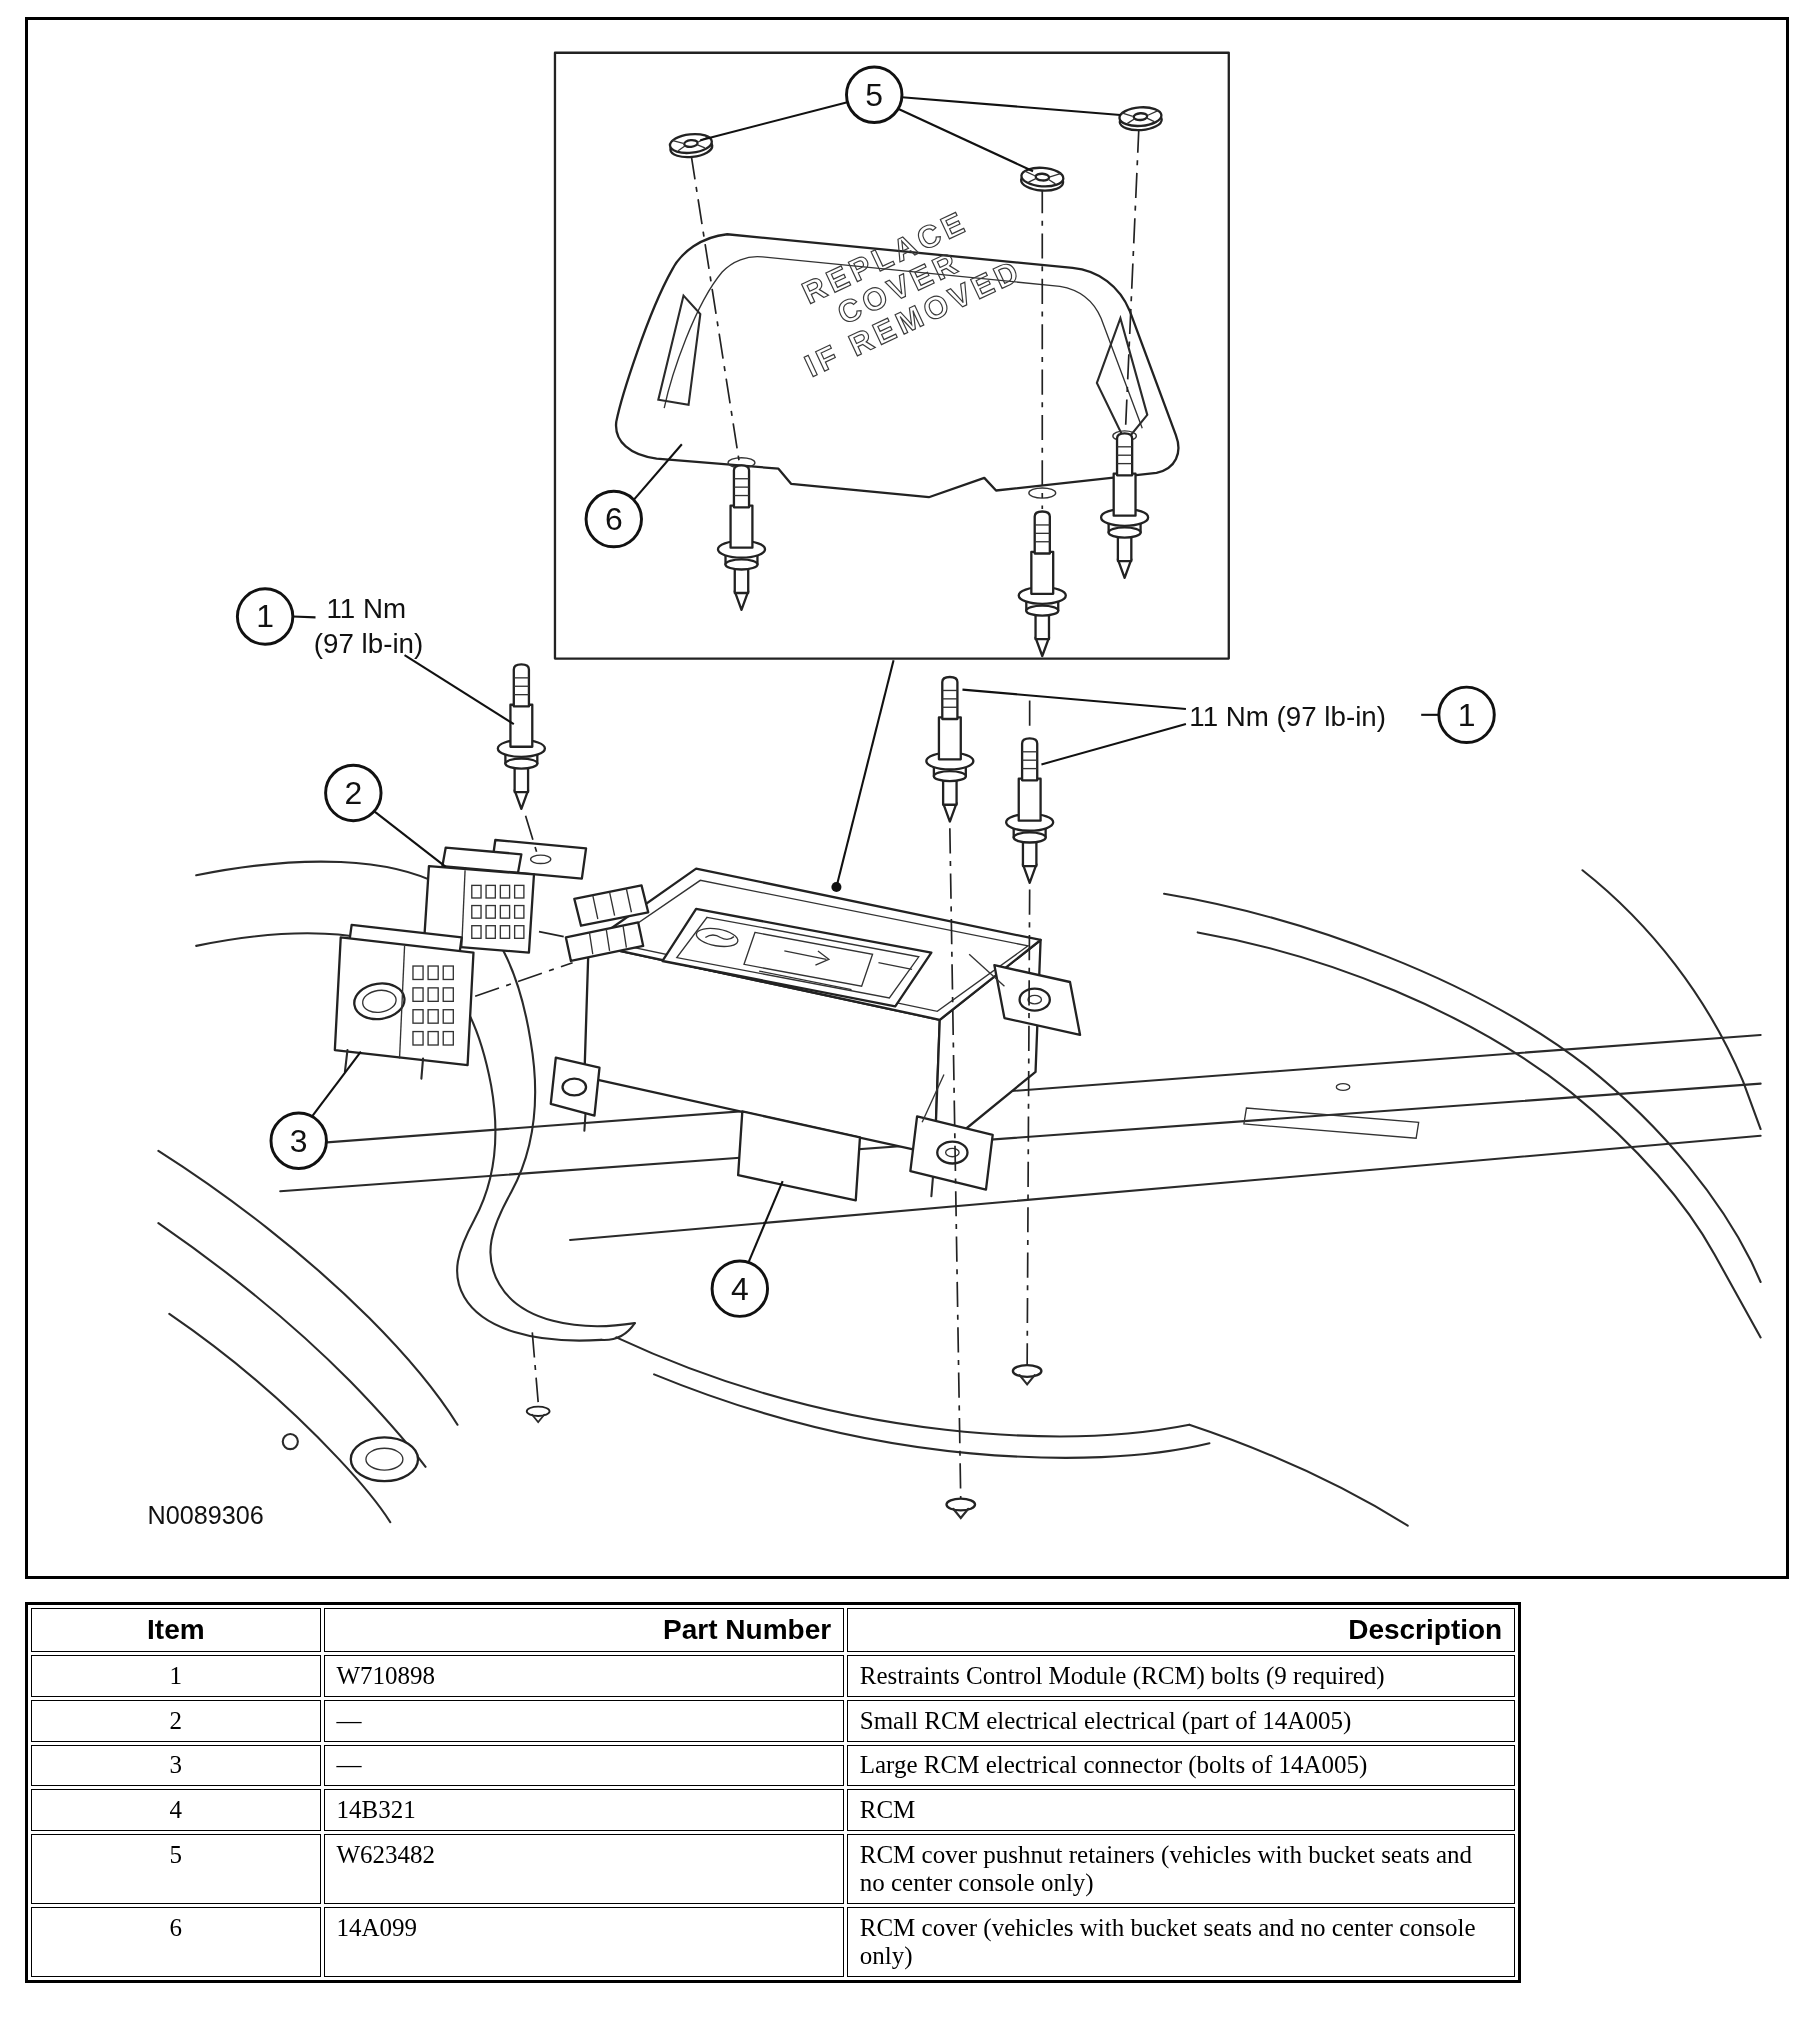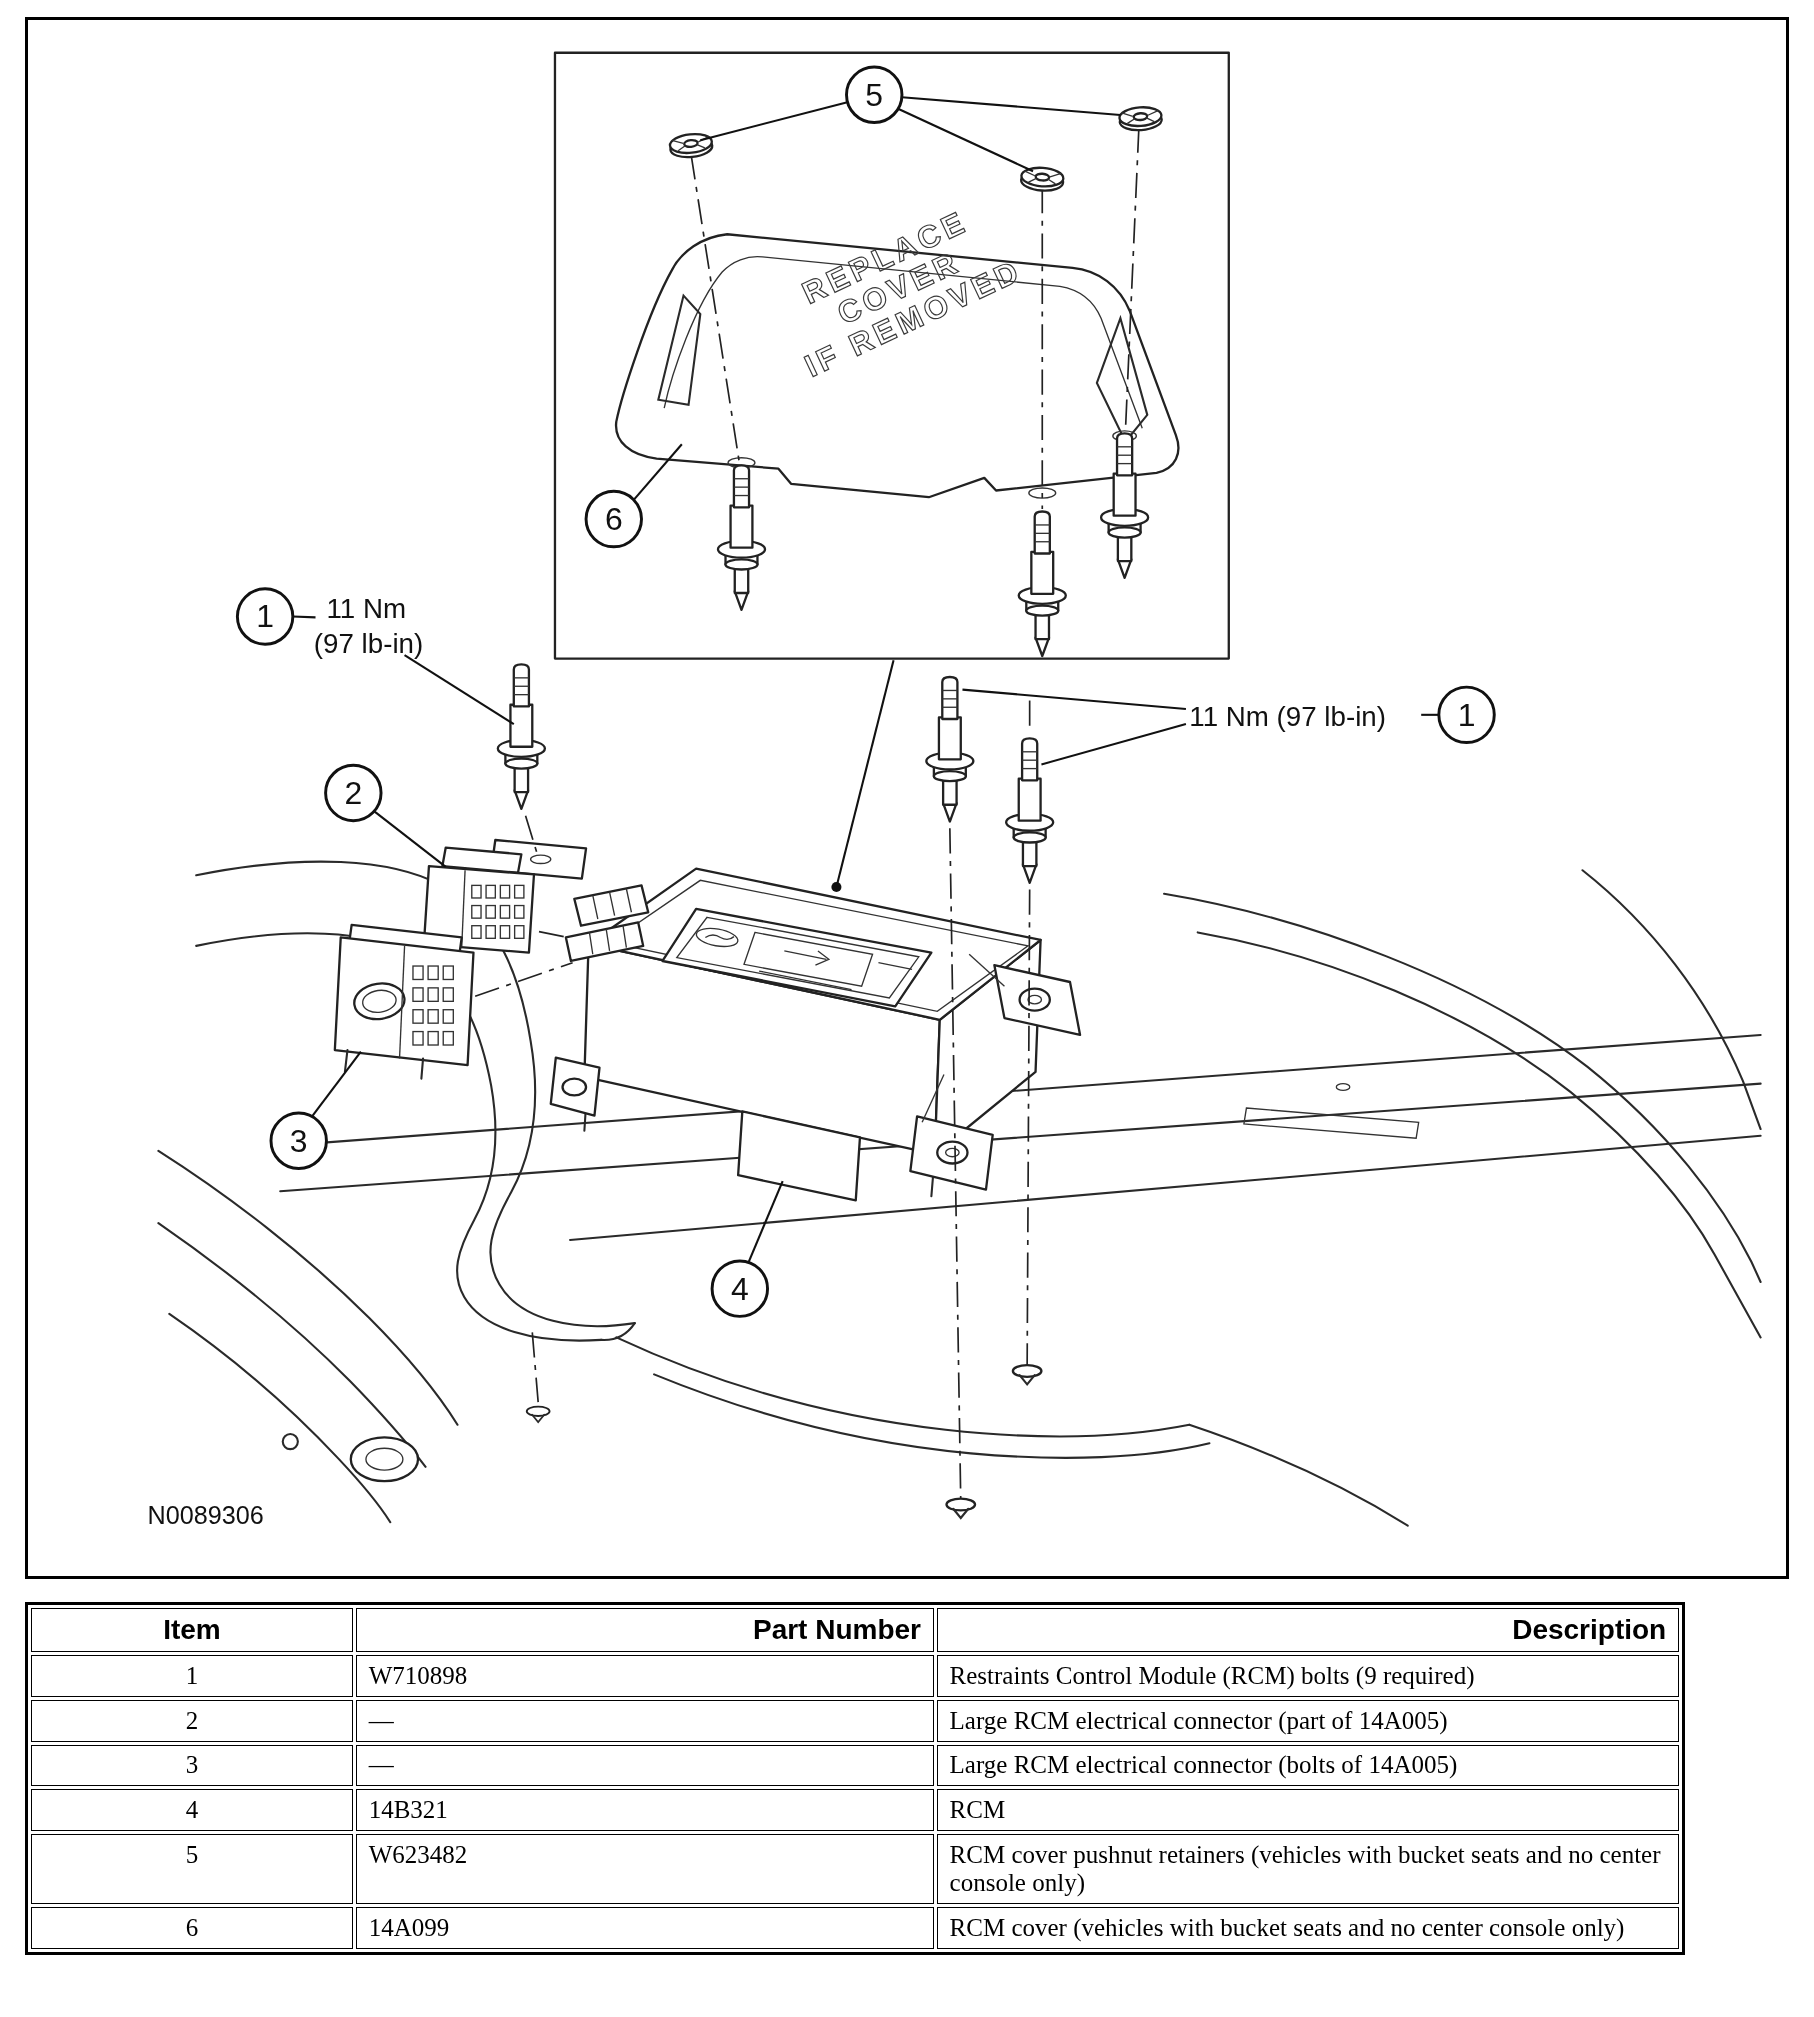--- a/index.html
+++ b/index.html
@@ -18,21 +18,21 @@
   .dd   { stroke:#222; stroke-width:2; fill:none; stroke-dasharray:30 9 6 9; }
   .ld   { stroke:#111; stroke-width:2.5; fill:none; }
   .co circle { stroke:#111; stroke-width:3.5; fill:#fff; }
   .co text { font-family:"Liberation Sans",sans-serif; font-size:38px; fill:#111; text-anchor:middle; }
   .lbl  { font-family:"Liberation Sans",sans-serif; font-size:33px; fill:#111; }
   .figid{ font-family:"Liberation Sans",sans-serif; font-size:30px; fill:#111; }
   .engrave { font-family:"Liberation Sans",sans-serif; font-size:37px; font-weight:bold;
              letter-spacing:5px; fill:none; stroke:#3a3a3a; stroke-width:1.4; text-anchor:middle; }
 
   
-  .parts-table-wrap { position:absolute; left:25px; top:1602px; width:1660px; }
+  .parts-table-wrap { position:absolute; left:25px; top:1602px; width:1496px; }
   table.parts { width:100%; border-collapse:separate; border-spacing:3.4px; border:3.4px solid #000; background:#fff; }
   .parts th { font-family:"Liberation Sans",sans-serif; font-weight:bold; font-size:28px;
               border:1.7px solid #000; padding:5px 11.8px; text-align:right; background:#fff; }
   .parts th.item-col { text-align:center; }
   .parts td { font-family:"Liberation Serif",serif; font-size:25px; border:1.7px solid #000;
               padding:5.9px 11.8px; vertical-align:top; background:#fff; }
   .parts td.item-cell { text-align:center; }
 </style>
 </head>
 <body>
@@ -299,21 +299,21 @@
       </thead>
       <tbody>
         <tr>
           <td class="item-cell">1</td>
           <td>W710898</td>
           <td>Restraints Control Module (RCM) bolts (9 required)</td>
         </tr>
         <tr>
           <td class="item-cell">2</td>
           <td>—</td>
-          <td>Large RCM electrical connector (part of 14A005)</td>
+          <td>Small RCM electrical electrical (part of 14A005)</td>
         </tr>
         <tr>
           <td class="item-cell">3</td>
           <td>—</td>
           <td>Large RCM electrical connector (bolts of 14A005)</td>
         </tr>
         <tr>
           <td class="item-cell">4</td>
           <td>14B321</td>
           <td>RCM</td>

